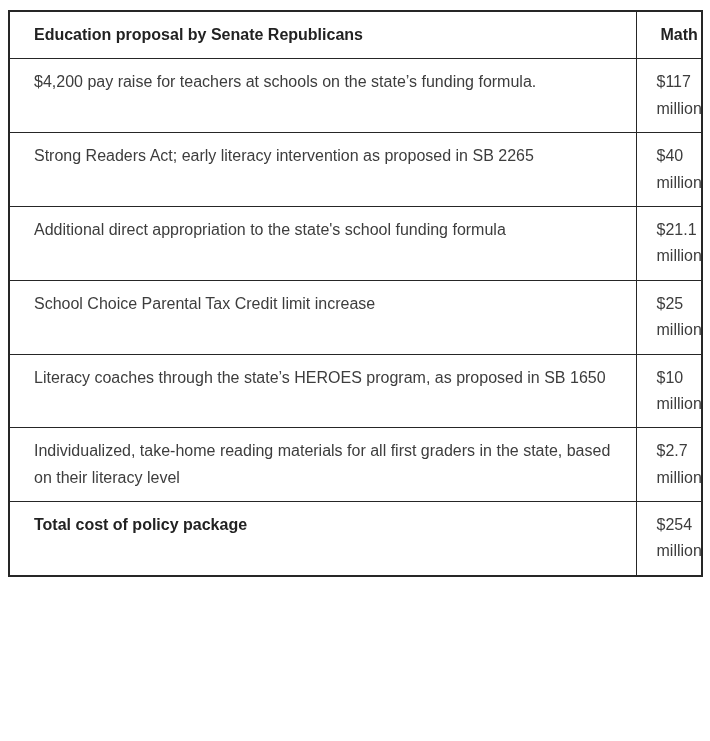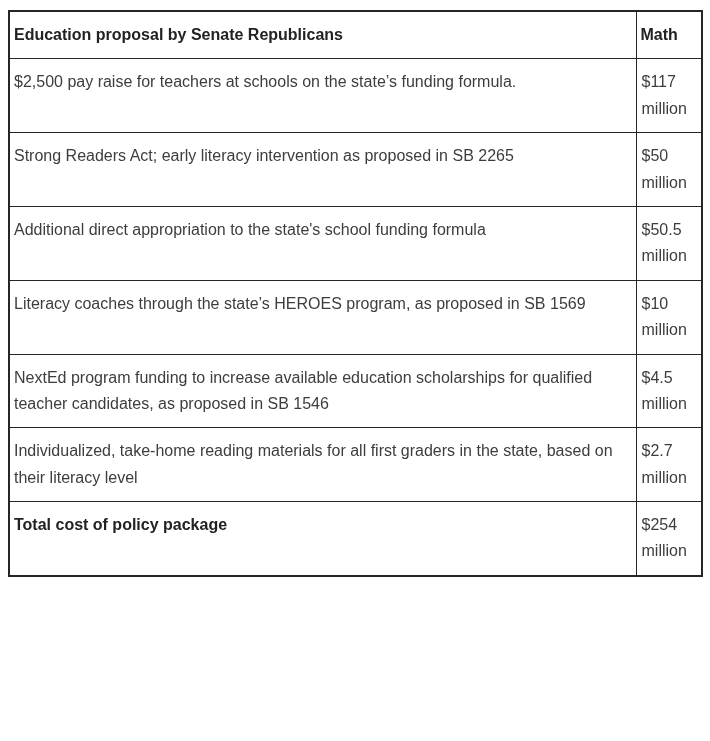--- a/index.html
+++ b/index.html
@@ -25,30 +25,30 @@
   col.col-proposal { width: 627px; }
   col.col-cost     { width: 66px;  }
   th, td {
     border: 1px solid #262626;
     vertical-align: top;
     text-align: left;
     font-size: 16px;
     line-height: 1.65;
     color: #3d3d3d;
     font-weight: 400;
-    padding: 10px 8px 10px 4px;
+    padding: 10px 8px 10px 24px;
     overflow: hidden;
   }
   th {
     font-weight: 700;
     color: #222222;
     height: 21px;
   }
   td { height: 46px; }
-  td.cost-cell { padding: 10px 4px 10px 5px; }
+  td.cost-cell { padding: 10px 4px 10px 20px; }
   .bold {
     font-weight: 700;
     color: #222222;
   }
 </style>
 </head>
 <body>
 
 <div class="page">
   <table class="cost-table">
@@ -57,38 +57,38 @@
       <col class="col-cost">
     </colgroup>
     <thead>
       <tr>
         <th>Education proposal by Senate Republicans</th>
         <th>Math</th>
       </tr>
     </thead>
     <tbody>
       <tr>
-        <td class="proposal-cell">$2,500 pay raise for teachers at schools on the state’s funding formula.</td>
+        <td class="proposal-cell">$4,200 pay raise for teachers at schools on the state’s funding formula.</td>
         <td class="cost-cell">$117 million</td>
       </tr>
       <tr>
         <td class="proposal-cell">Strong Readers Act; early literacy intervention as proposed in SB 2265</td>
-        <td class="cost-cell">$50 million</td>
+        <td class="cost-cell">$40 million</td>
       </tr>
       <tr>
         <td class="proposal-cell">Additional direct appropriation to the state's school funding formula</td>
-        <td class="cost-cell">$50.5 million</td>
+        <td class="cost-cell">$21.1 million</td>
       </tr>
       <tr>
-        <td class="proposal-cell">Literacy coaches through the state’s HEROES program, as proposed in SB 1569</td>
-        <td class="cost-cell">$10 million</td>
+        <td class="proposal-cell">School Choice Parental Tax Credit limit increase</td>
+        <td class="cost-cell">$25 million</td>
       </tr>
       <tr>
-        <td class="proposal-cell">NextEd program funding to increase available education scholarships for qualified teacher candidates, as proposed in SB 1546</td>
-        <td class="cost-cell">$4.5 million</td>
+        <td class="proposal-cell">Literacy coaches through the state’s HEROES program, as proposed in SB 1650</td>
+        <td class="cost-cell">$10 million</td>
       </tr>
       <tr>
         <td class="proposal-cell">Individualized, take-home reading materials for all first graders in the state, based on their literacy level</td>
         <td class="cost-cell">$2.7 million</td>
       </tr>
       <tr>
         <td class="proposal-cell bold">Total cost of policy package</td>
         <td class="cost-cell">$254 million</td>
       </tr>
     </tbody>

